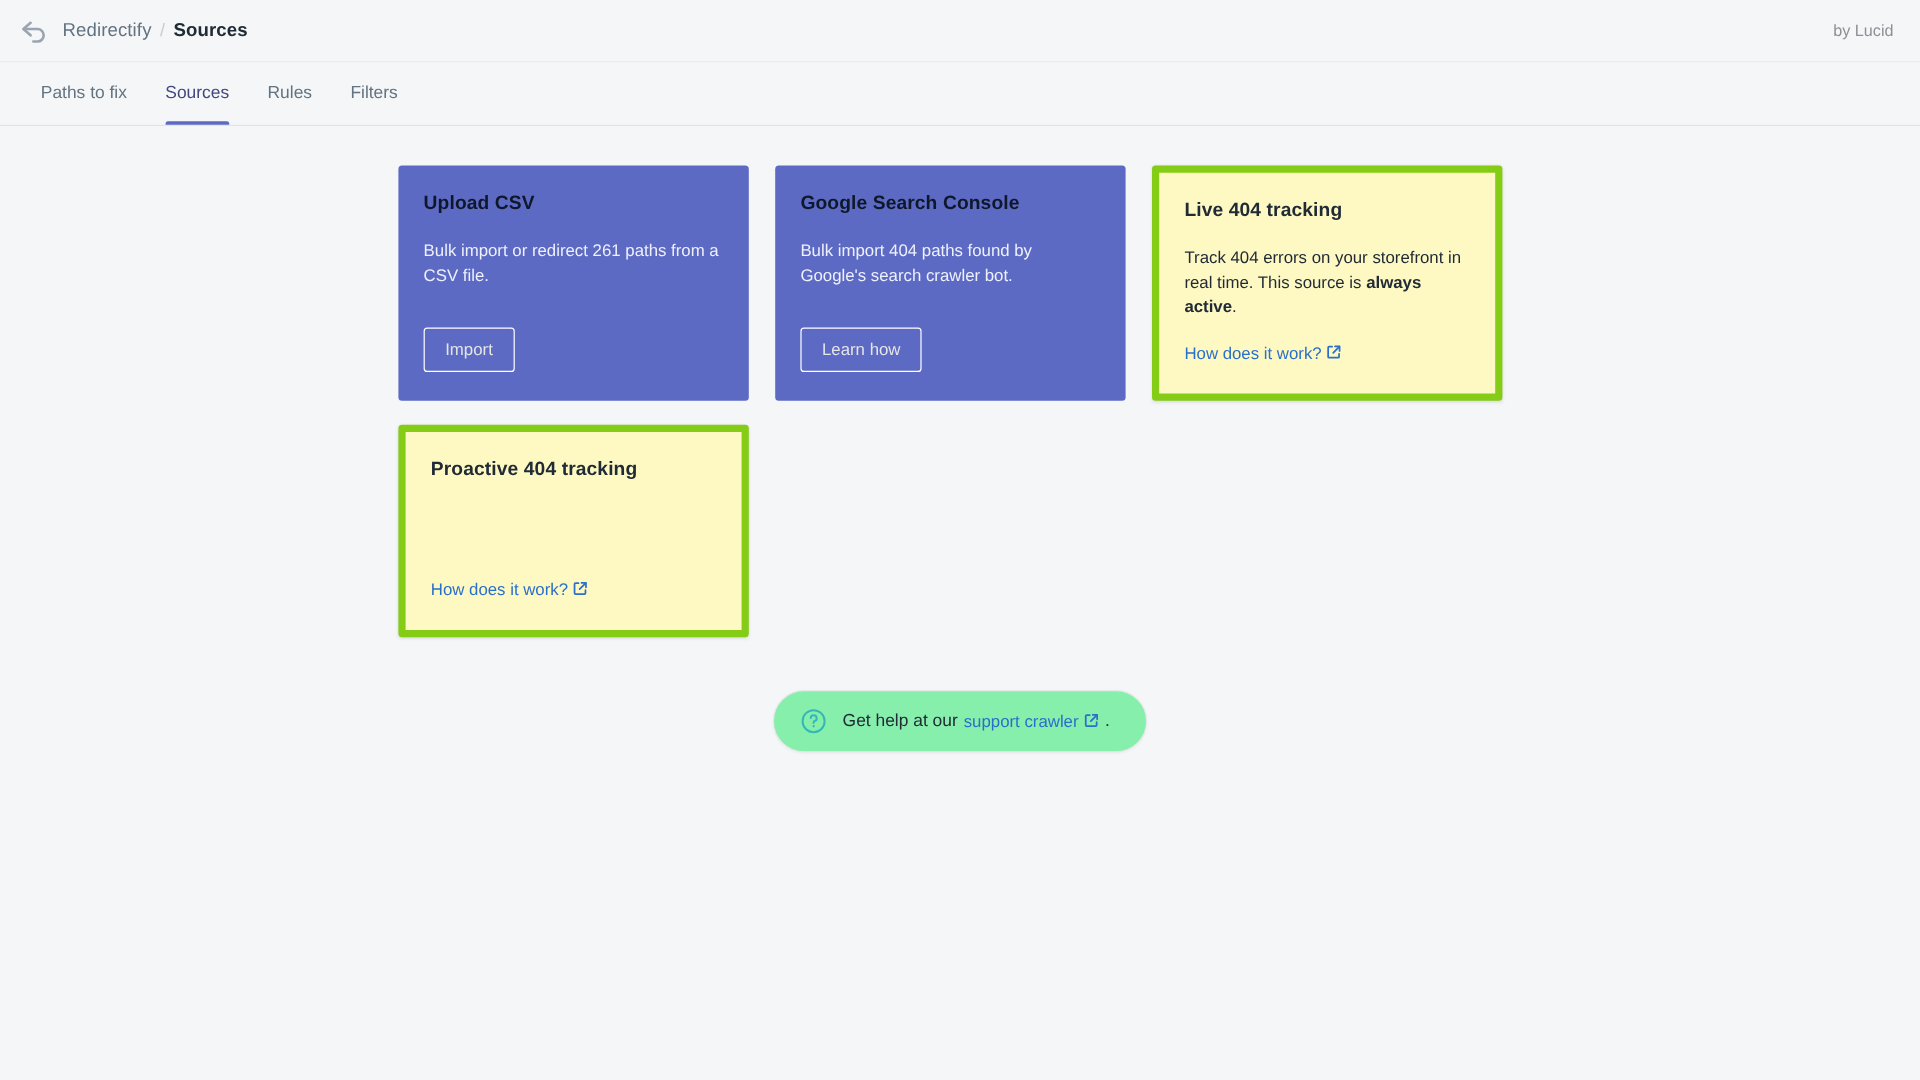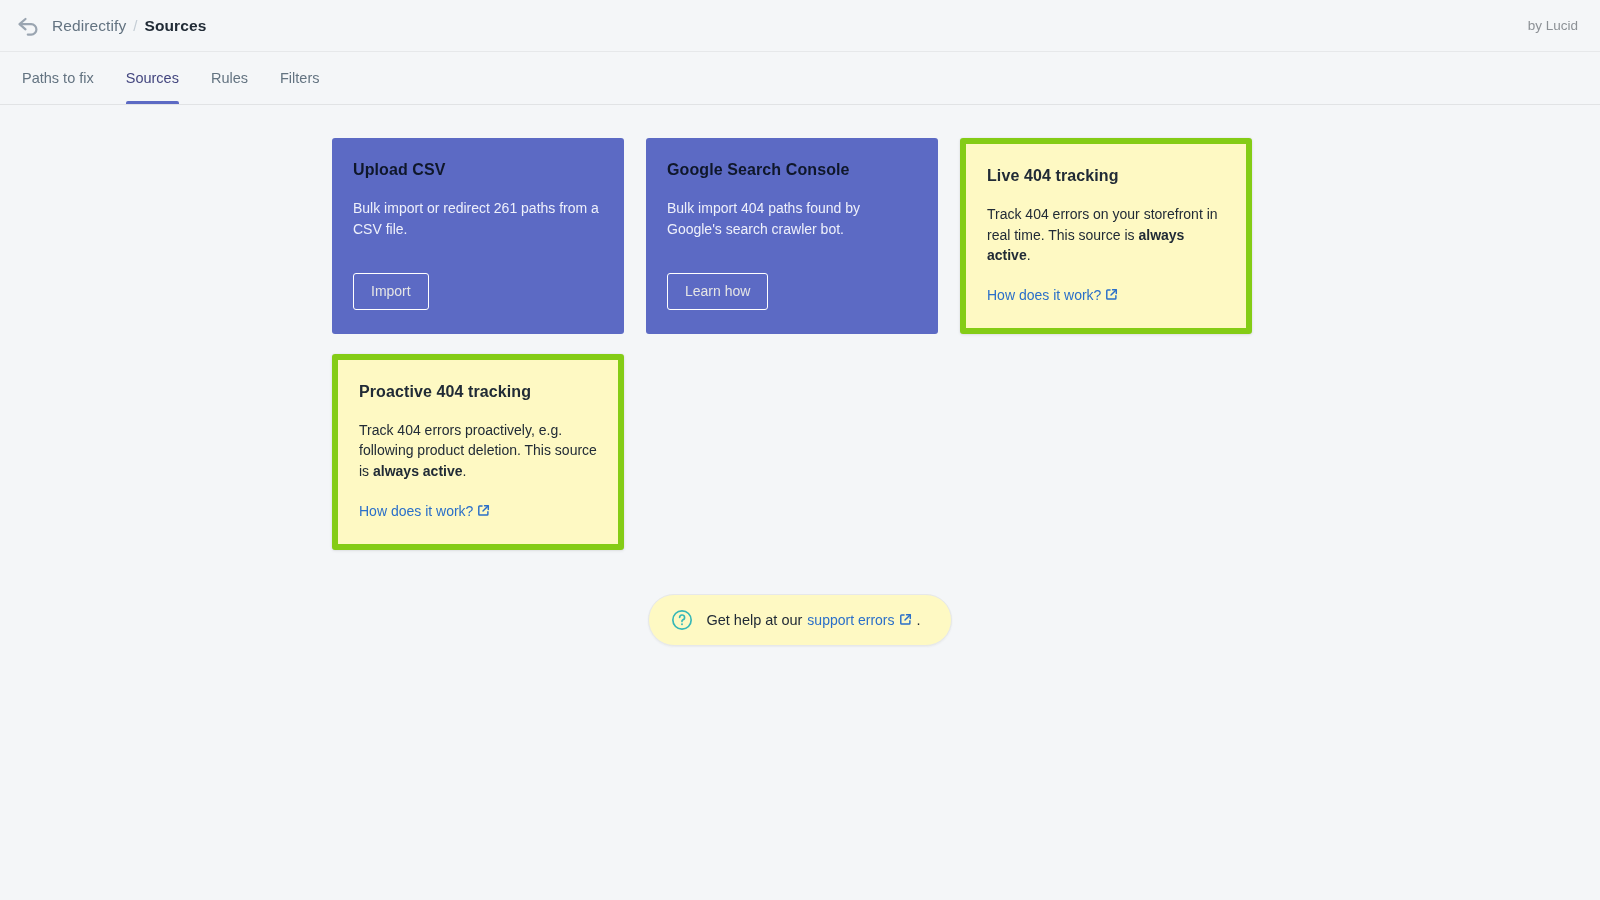--- a/index.html
+++ b/index.html
@@ -57,21 +57,21 @@
     color: #8c9196;
   }
 
   
   .tabbar {
     height: 53px;
     background: #f4f6f8;
     border-bottom: 1px solid #e1e3e5;
     display: flex;
     align-items: stretch;
-    padding-left: 6px;
+    padding-left: 18px;
   }
   .tab {
     position: relative;
     display: flex;
     align-items: center;
     padding: 0 16px;
     font-size: 14.5px;
     color: #637381;
     cursor: pointer;
     white-space: nowrap;
@@ -162,21 +162,21 @@
   .help-wrap {
     width: 936px;
     margin: 44px auto 0 auto;
     display: flex;
     justify-content: center;
   }
   .help-pill {
     display: inline-flex;
     align-items: center;
     gap: 13px;
-    background: #fef9c3;
+    background: #86efac;
     border: 1px solid #e6e8ea;
     border-radius: 30px;
     padding: 14px 30px 14px 22px;
     box-shadow: 0 1px 2px rgba(63,63,68,0.06);
     font-size: 14.5px;
     color: #212b36;
   }
   .q-icon { width: 22px; height: 22px; display: block; flex: 0 0 auto; }
   .help-text { display: inline-flex; align-items: center; gap: 5px; }
   .help-period { color: #212b36; }
@@ -238,21 +238,20 @@
             <path d="M6.2 2.4h-3a1 1 0 0 0-1 1v9.2a1 1 0 0 0 1 1h9.2a1 1 0 0 0 1-1v-3" fill="none" stroke="#2a6fc9" stroke-width="1.8" stroke-linecap="round" stroke-linejoin="round"></path>
             <path d="M9.3 2.1h4.6v4.6" fill="none" stroke="#2a6fc9" stroke-width="1.8" stroke-linecap="round" stroke-linejoin="round"></path>
             <path d="M13.6 2.4 L7.4 8.6" fill="none" stroke="#2a6fc9" stroke-width="1.8" stroke-linecap="round"></path>
           </svg>
         </a>
       </div>
     </div>
 
     <div class="card plain">
       <div class="card-title">Proactive 404 tracking</div>
-      <div class="card-body"><span>Track 404 errors proactively, e.g. following product deletion. This source is </span><b>always active</b><span>.</span></div>
       <div class="card-action">
         <a class="link" href="#">
           <span>How does it work?</span>
           <svg class="ext-icon" viewBox="0 0 16 16" aria-hidden="true">
             <path d="M6.2 2.4h-3a1 1 0 0 0-1 1v9.2a1 1 0 0 0 1 1h9.2a1 1 0 0 0 1-1v-3" fill="none" stroke="#2a6fc9" stroke-width="1.8" stroke-linecap="round" stroke-linejoin="round"></path>
             <path d="M9.3 2.1h4.6v4.6" fill="none" stroke="#2a6fc9" stroke-width="1.8" stroke-linecap="round" stroke-linejoin="round"></path>
             <path d="M13.6 2.4 L7.4 8.6" fill="none" stroke="#2a6fc9" stroke-width="1.8" stroke-linecap="round"></path>
           </svg>
         </a>
       </div>
@@ -263,21 +262,21 @@
   <div class="help-wrap">
     <div class="help-pill">
       <svg class="q-icon" viewBox="0 0 24 24" aria-hidden="true">
         <circle cx="12" cy="12" r="10" fill="none" stroke="#35b7b7" stroke-width="1.8"></circle>
         <path d="M9.4 9.2a2.7 2.7 0 1 1 3.3 2.7c-.5.2-.7.6-.7 1.1v.7" fill="none" stroke="#35b7b7" stroke-width="1.8" stroke-linecap="round"></path>
         <circle cx="12" cy="16.6" r="1.05" fill="#35b7b7"></circle>
       </svg>
       <span class="help-text">
         <span>Get help at our</span>
         <a class="link" href="#">
-          <span>support errors</span>
+          <span>support crawler</span>
           <svg class="ext-icon" viewBox="0 0 16 16" aria-hidden="true">
             <path d="M6.2 2.4h-3a1 1 0 0 0-1 1v9.2a1 1 0 0 0 1 1h9.2a1 1 0 0 0 1-1v-3" fill="none" stroke="#2a6fc9" stroke-width="1.8" stroke-linecap="round" stroke-linejoin="round"></path>
             <path d="M9.3 2.1h4.6v4.6" fill="none" stroke="#2a6fc9" stroke-width="1.8" stroke-linecap="round" stroke-linejoin="round"></path>
             <path d="M13.6 2.4 L7.4 8.6" fill="none" stroke="#2a6fc9" stroke-width="1.8" stroke-linecap="round"></path>
           </svg>
         </a>
         <span class="help-period">.</span>
       </span>
     </div>
   </div>

